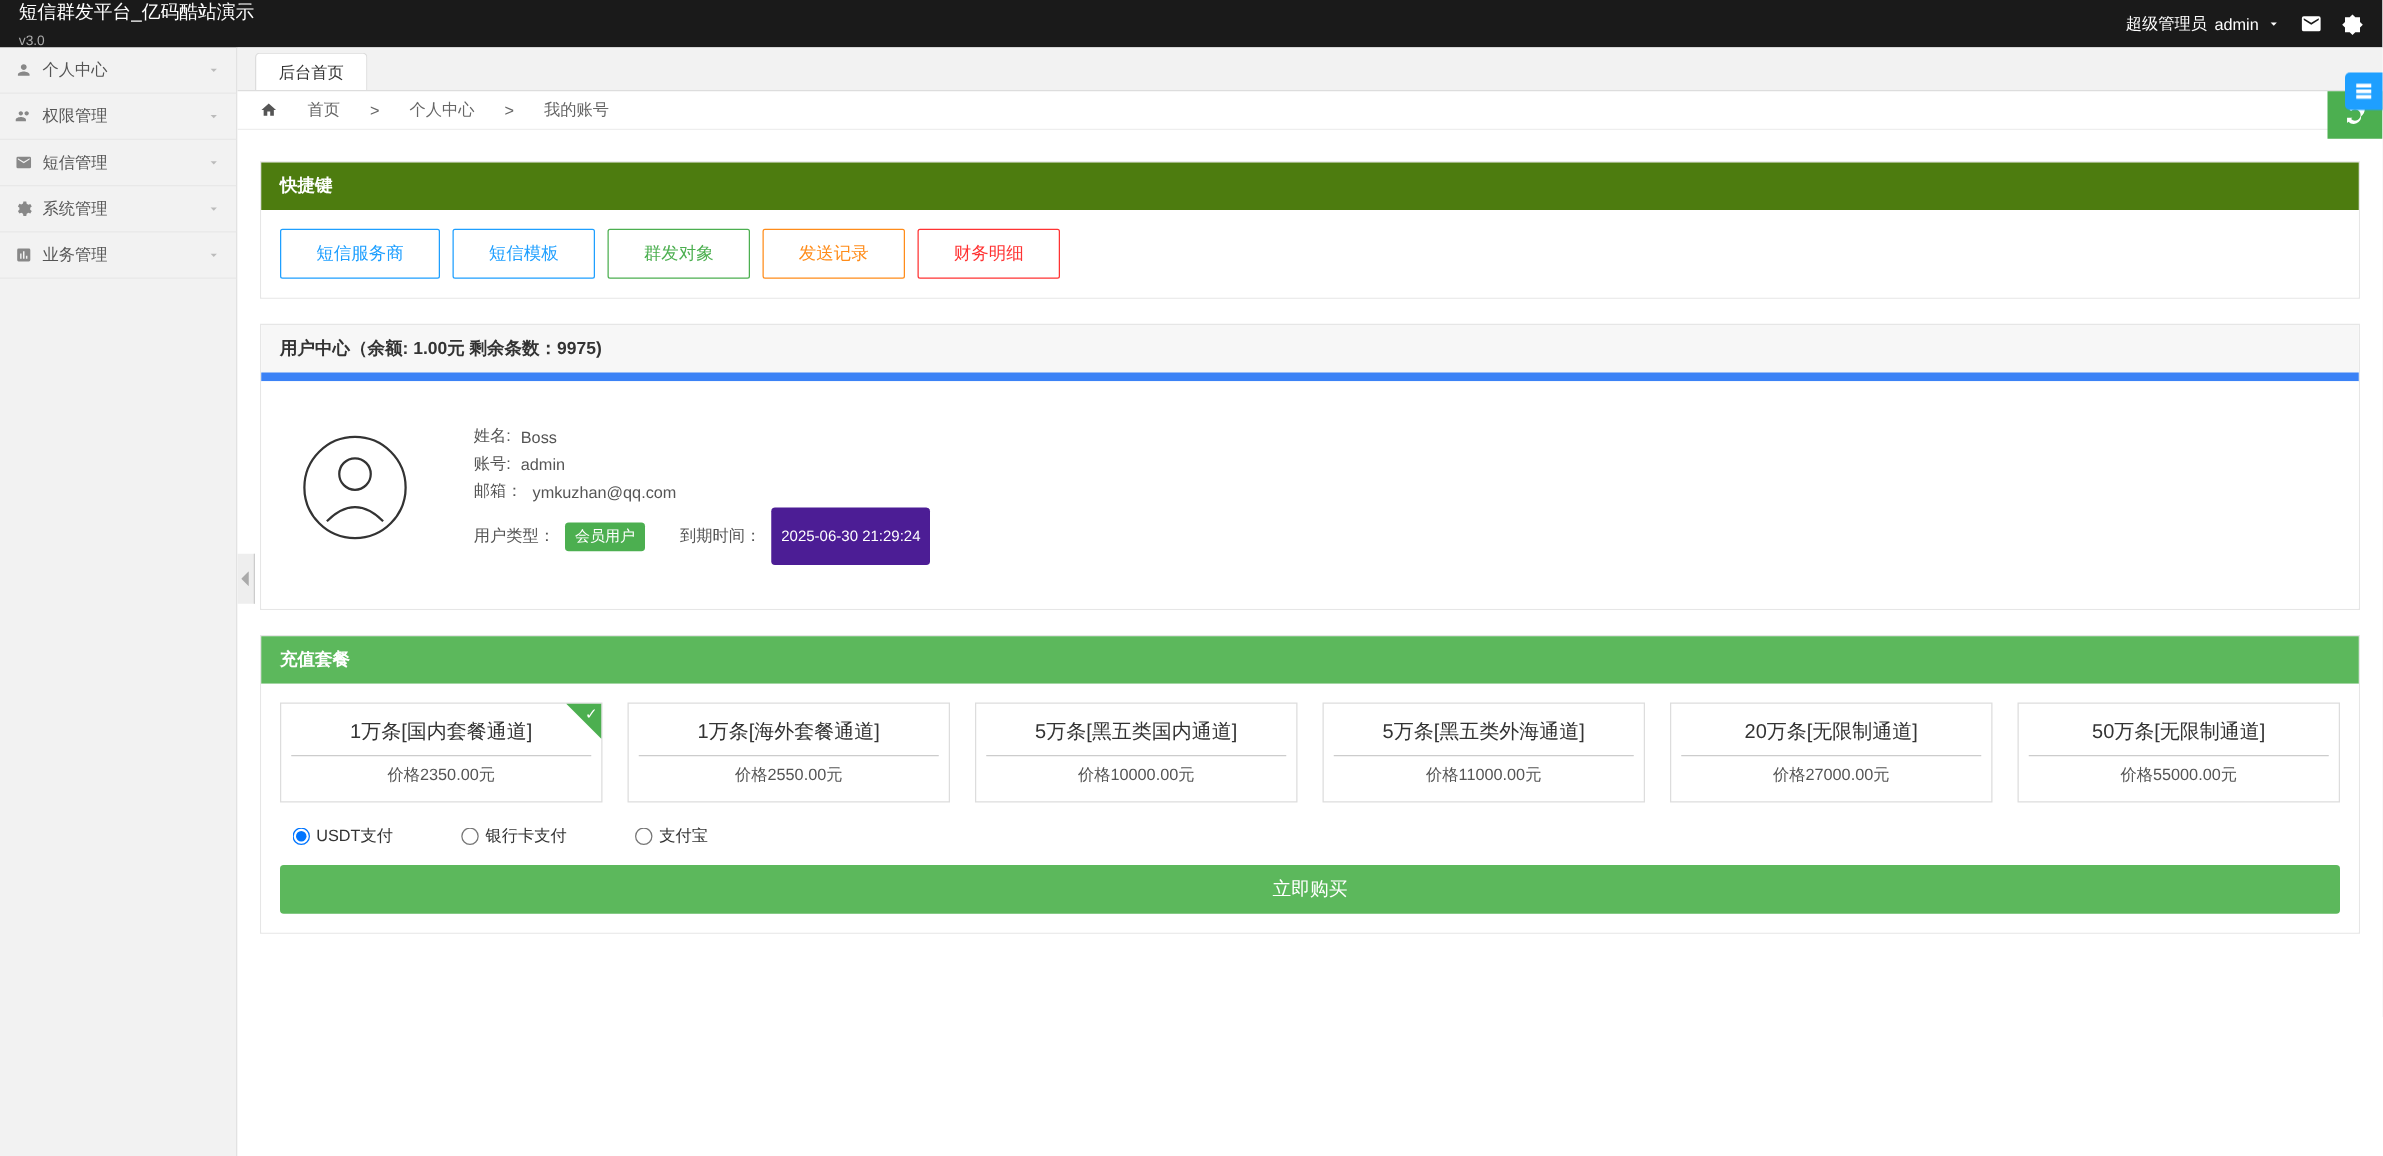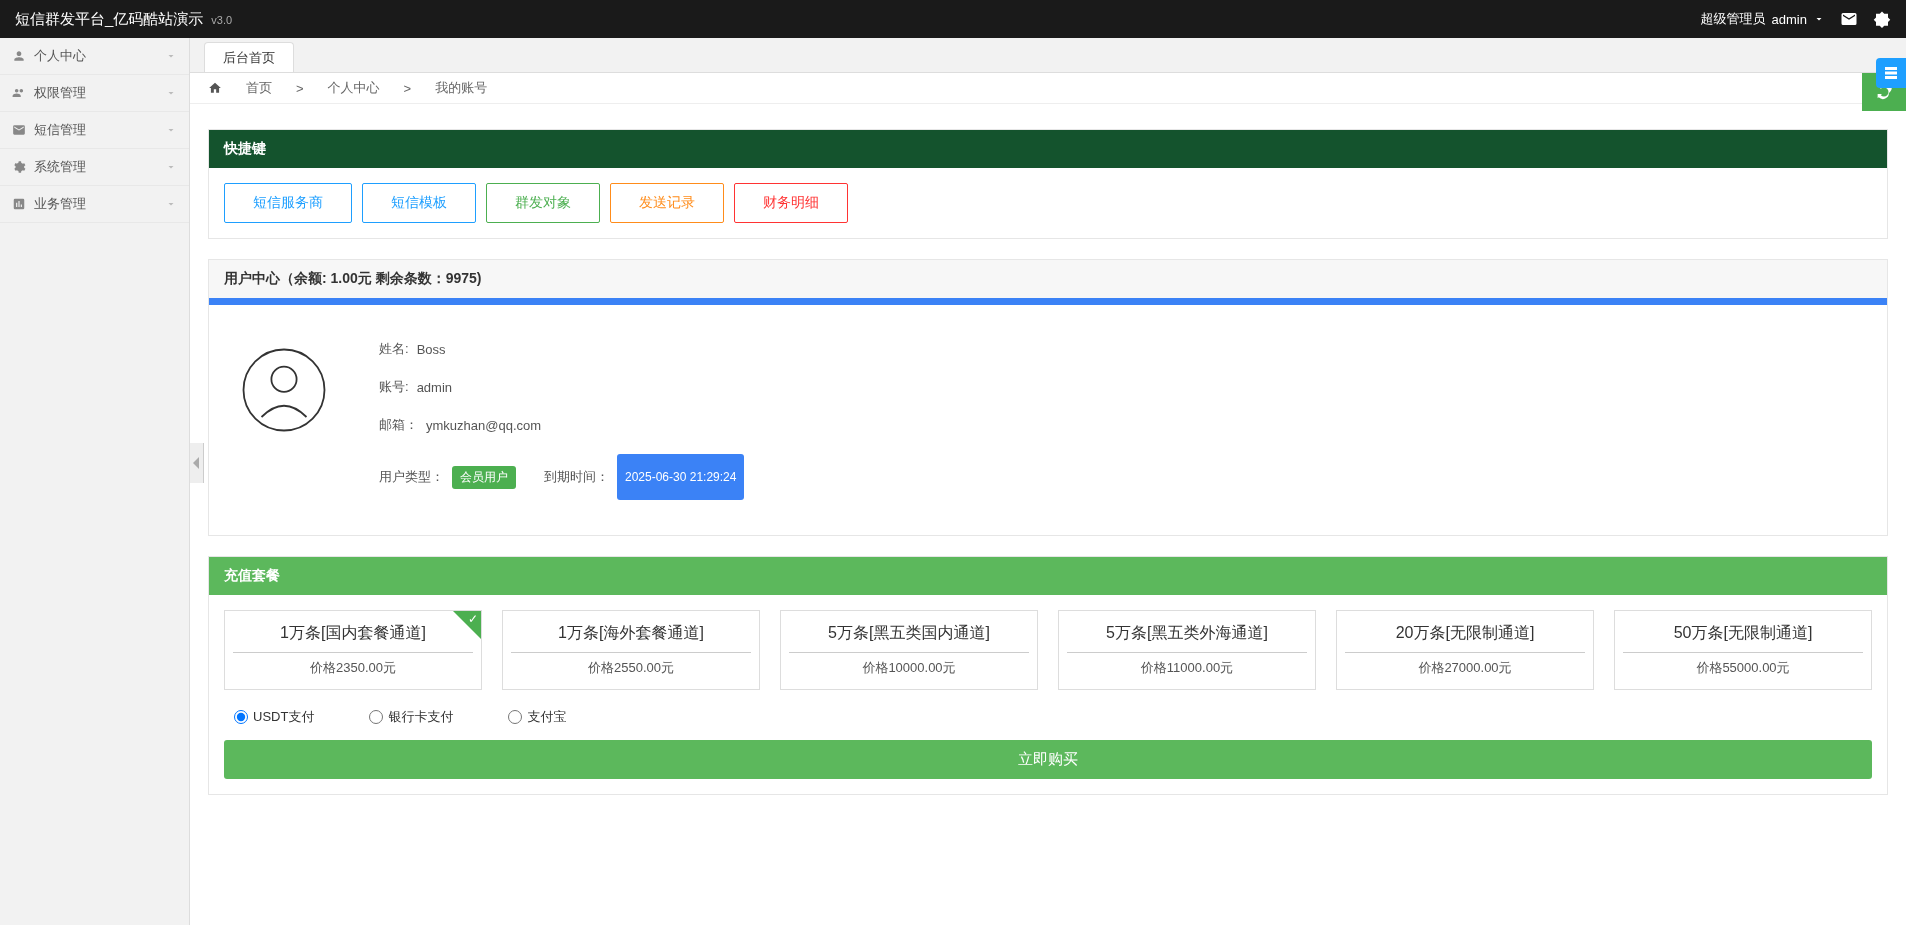--- a/index.html
+++ b/index.html
@@ -1,20 +1,20 @@
 <!DOCTYPE html>
 <html><head>
   <meta charset="utf-8">
   <style>
     * { margin: 0; padding: 0; box-sizing: border-box; }
     body { font-family: "Microsoft YaHei", Arial, sans-serif; font-size: 13px; color: #333; background: #f2f2f2; width: 1906px; height: 925px; overflow: hidden; }
     
     
     .topbar { background: #1a1a1a; color: #fff; height: 38px; display: flex; align-items: center; padding: 0 15px; justify-content: space-between; }
-    .topbar-left { display: flex; align-items: baseline; gap: 8px; }
+    .topbar-left { display: flex; align-items: baseline; gap: 8px; flex-direction: column; }
     .topbar-title { font-size: 15px; }
     .topbar-version { font-size: 11px; color: #aaa; }
     .topbar-right { display: flex; align-items: flex-end; gap: 15px; }
     .topbar-user { display: flex; align-items: center; gap: 6px; cursor: pointer; }
     .topbar-icon { width: 18px; height: 18px; display: inline-flex; justify-content: center; align-items: center; cursor: pointer; fill: #fff; }
     
     
     .body-wrap { display: flex; height: calc(100% - 38px); }
     .sidebar { width: 190px; background: #f2f2f2; border-right: 1px solid #ddd; }
     .sidebar-item { height: 37px; display: flex; align-items: center; padding: 0 12px; justify-content: space-between; border-bottom: 1px solid #e8e8e8; cursor: pointer; color: #555; }
@@ -34,41 +34,41 @@
     .breadcrumb-row { height: 32px; background: #fff; border-top: 1px solid #ddd; border-bottom: 1px solid #eee; display: flex; align-items: center; padding: 0 18px; gap: 24px; color: #666; position: relative; }
     .breadcrumb-home { width: 14px; height: 14px; fill: #555; }
     .refresh-btn { position: absolute; right: 0; top: 0; width: 44px; height: 38px; background: #4caf50; display: flex; align-items: center; justify-content: center; cursor: pointer; }
     .refresh-btn svg { fill: #fff; width: 18px; height: 18px; }
     
     .content { padding: 25px 18px; background: #fff; overflow-y: auto; flex: 1; }
     
     
     .panel { border: 1px solid #e6e6e6; margin-bottom: 20px; }
     .panel-header { padding: 10px 15px; color: #fff; font-weight: bold; font-size: 14px; }
-    .panel-header.orange { background: #14532d; }
+    .panel-header.orange { background: #4d7c0f; }
     .panel-header.green { background: #5cb85c; }
     .panel-header.grey { background: #f7f7f7; color: #333; font-weight: bold; border-bottom: 7px solid #3b82f6; }
     .panel-body { padding: 15px; background: #fff; }
     
     
     .quick-buttons { display: flex; gap: 10px; }
     .quick-btn { border: 1px solid; padding: 10px 28px; background: #fff; cursor: pointer; font-size: 14px; border-radius: 2px; }
     .quick-btn.blue { color: #1e9fff; border-color: #1e9fff; }
     .quick-btn.green { color: #4caf50; border-color: #4caf50; }
     .quick-btn.orange { color: #ff8c1a; border-color: #ff8c1a; }
     .quick-btn.red { color: #ff3333; border-color: #ff3333; }
     
     
     .user-info { display: flex; gap: 45px; padding: 20px 10px; align-items: flex-start; }
     .avatar-box { width: 100px; height: 100px; display:flex; align-items:center; justify-content:center;}
     .avatar-box svg { width: 90px; height: 90px; stroke: #333; fill: none; stroke-width: 2; }
-    .user-fields { display: flex; flex-direction: column; gap: 20px; }
+    .user-fields { display: flex; flex-direction: column; gap: 4px; }
     .user-row { font-size: 13px; color: #555; display: flex; gap: 8px; align-items: center; }
     .green-pill { background: #4caf50; color: #fff; padding: 3px 8px; border-radius: 3px; font-size: 12px; }
-    .orange-pill { background: #3b82f6; color: #fff; padding: 16px 8px; border-radius: 3px; font-size: 12px; }
+    .orange-pill { background: #4c1d95; color: #fff; padding: 16px 8px; border-radius: 3px; font-size: 12px; }
     
     
     .plans-row { display: flex; gap: 20px; margin-bottom: 18px; }
     .plan-card { flex: 1; border: 1px solid #ddd; text-align: center; padding: 12px 8px; cursor: pointer; position: relative; background: #fff; }
     .plan-title { font-size: 16px; padding-bottom: 8px; border-bottom: 1px solid #ccc; margin-bottom: 6px; }
     .plan-price { font-size: 13px; color: #555; }
     .plan-card.selected::after { content: ""; position: absolute; top: 0; right: 0; width: 0; height: 0; border-top: 28px solid #4caf50; border-left: 28px solid transparent; }
     .plan-card.selected::before { content: "✓"; position: absolute; top: 1px; right: 3px; color: #fff; font-size: 12px; z-index: 2; }
     
     .pay-methods { display: flex; gap: 55px; margin-bottom: 14px; padding-left: 10px; }

